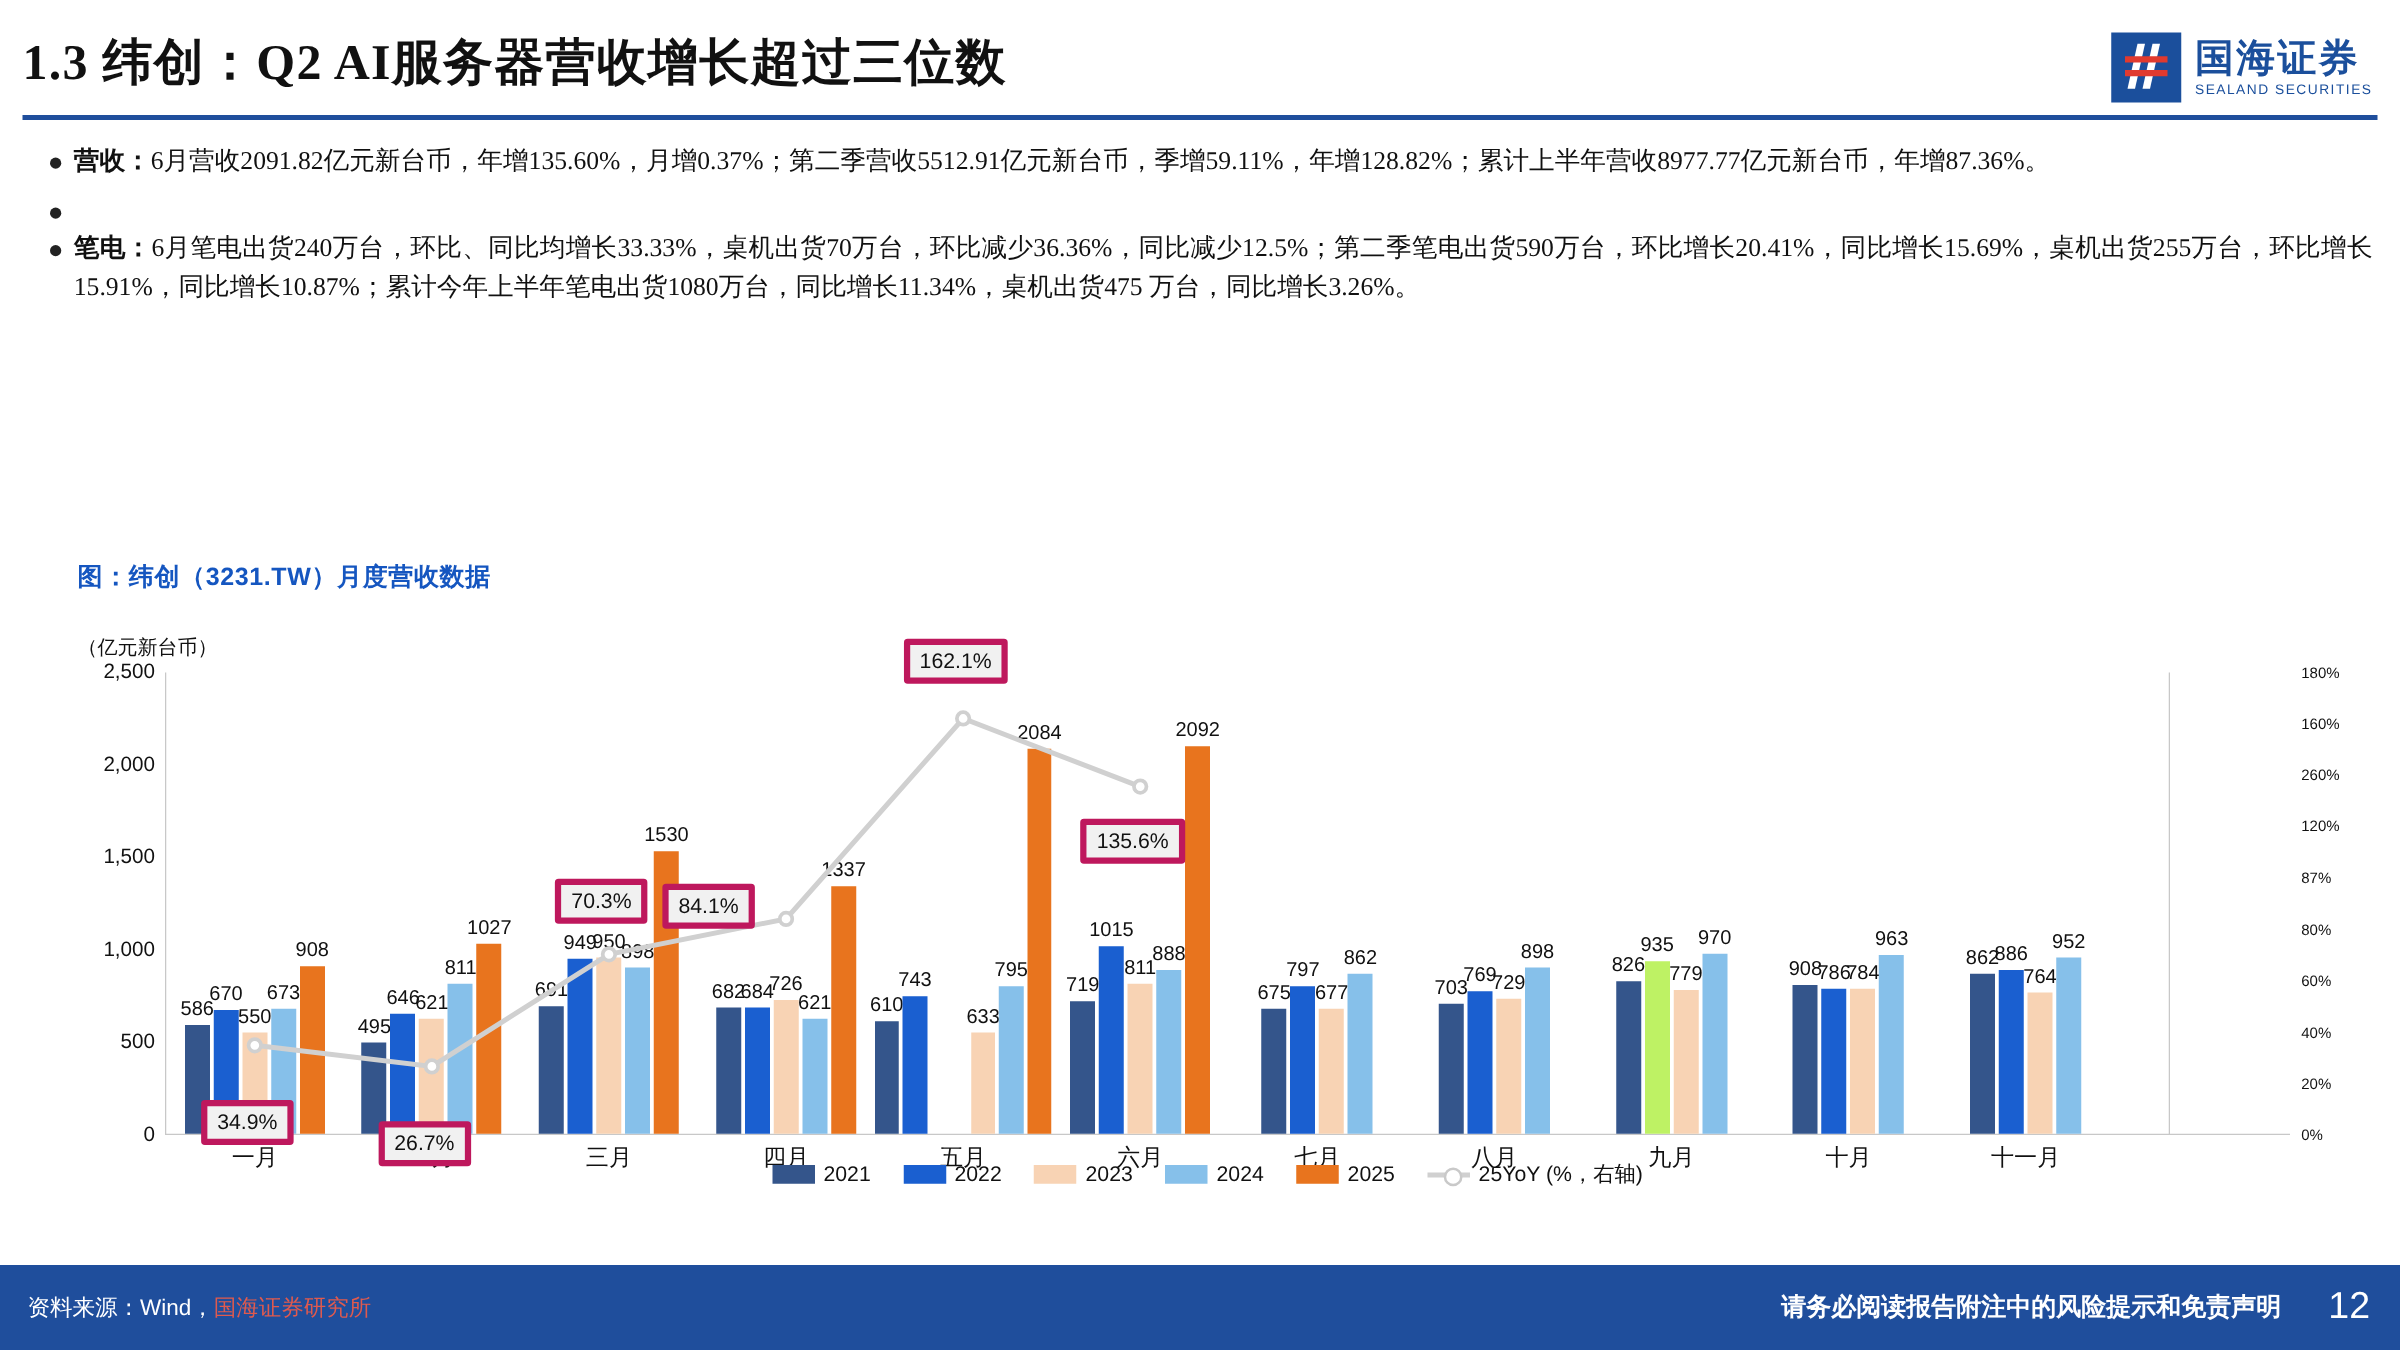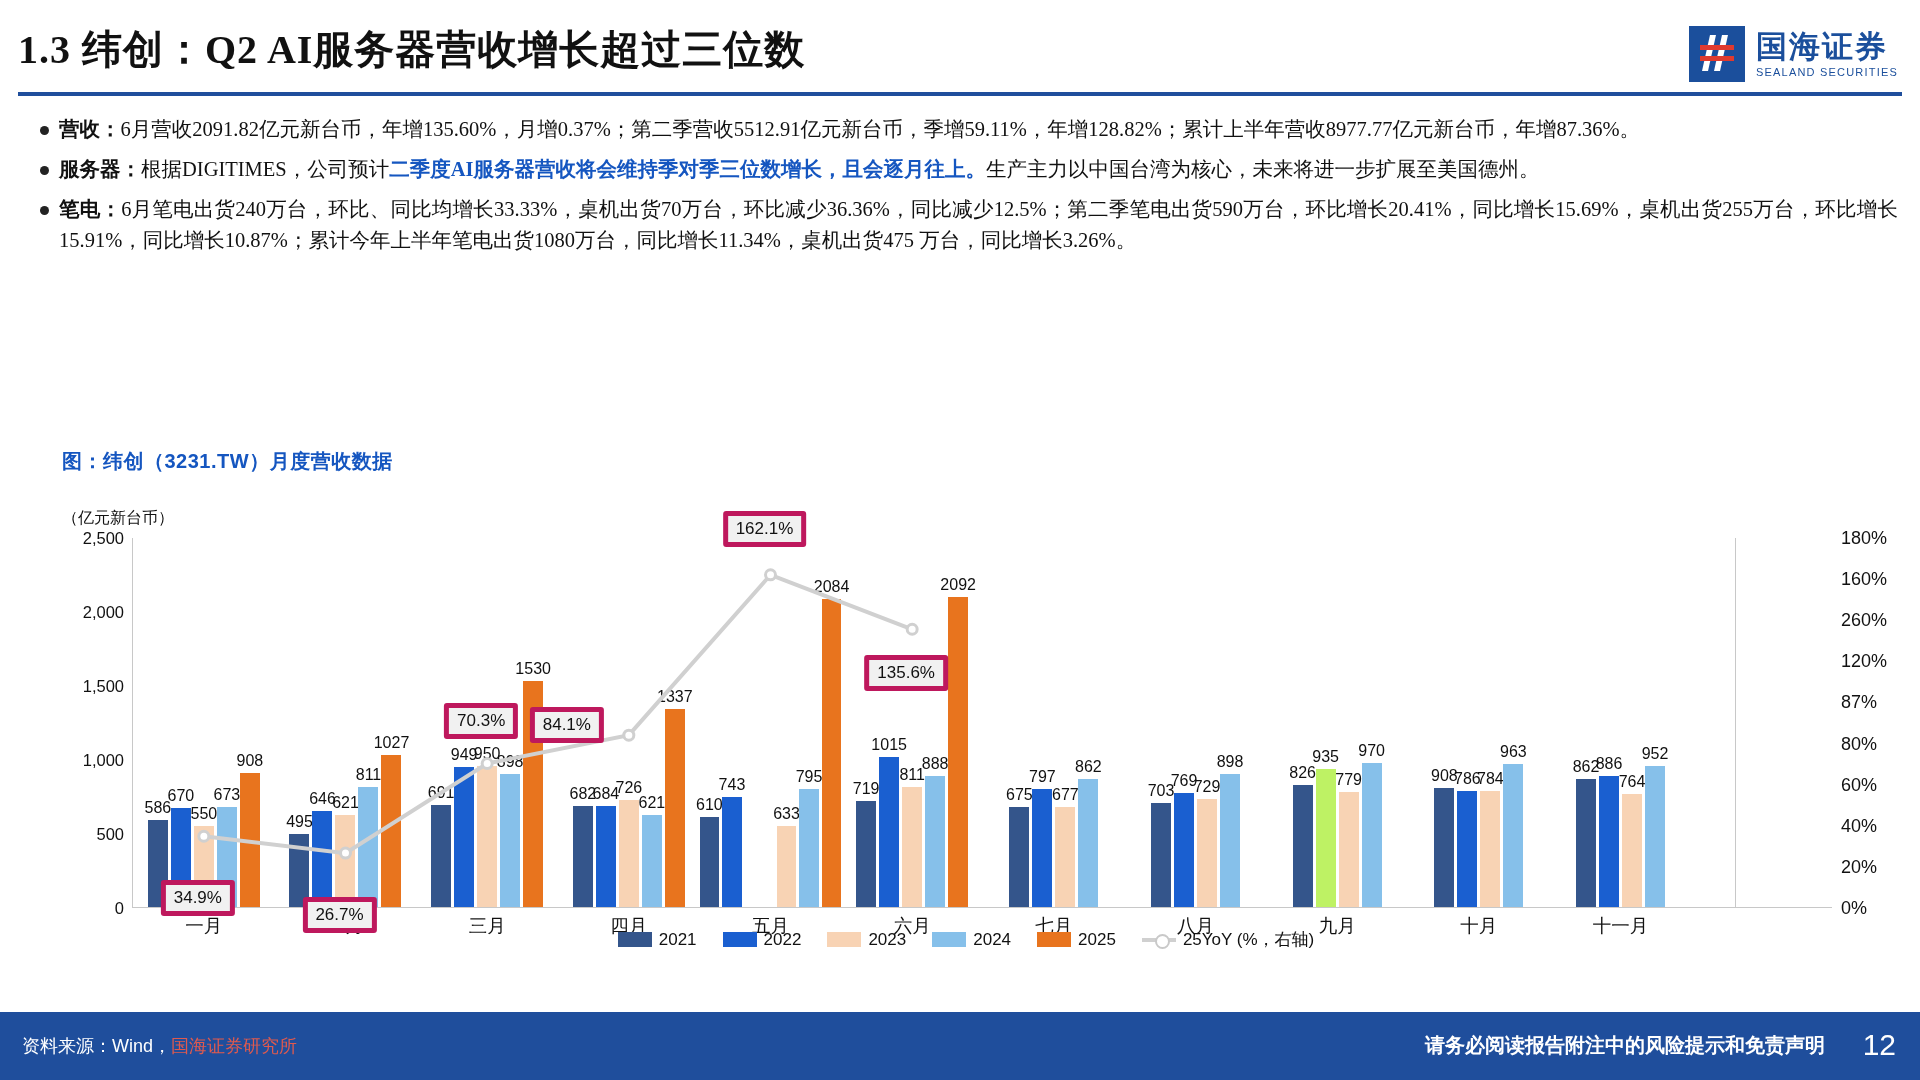--- a/index.html
+++ b/index.html
@@ -60,21 +60,21 @@
     position:absolute;left:96px;top:10px;width:1700px;height:370px;
     border-left:1px solid #c8c8c8;border-bottom:1px solid #c8c8c8;
     box-sizing:border-box;
   }
   .ytick{
     position:absolute;right:100%;transform:translateY(-50%);
     padding-right:9px;font-size:16.5px;color:#111;white-space:nowrap;
   }
   .ytick-r{
     position:absolute;left:100%;transform:translateY(-50%);
-    padding-left:9px;font-size:18px;color:#111;white-space:nowrap;
+    padding-left:9px;font-size:12px;color:#111;white-space:nowrap;
   }
   #axis-right{
     position:absolute;left:1699px;top:10px;width:1px;height:370px;background:#c8c8c8;
   }
   .grp{position:absolute;bottom:0;height:370px;}
   .bars{position:absolute;bottom:0;left:0;width:100%;height:100%;display:flex;align-items:flex-end;justify-content:center;gap:3px;}
   .bar{position:relative;width:20px;}
   .bar .vlab{
     position:absolute;bottom:100%;left:50%;transform:translateX(-50%);
     font-size:16px;color:#111;margin-bottom:3px;white-space:nowrap;
@@ -137,23 +137,20 @@
 
   <div class="bullet">
     <span class="dot"></span>
     <div class="btext">
       <span class="lbl">营收：</span><span>6月营收2091.82亿元新台币，年增135.60%，月增0.37%；第二季营收5512.91亿元新台币，季增59.11%，年增128.82%；累计上半年营收8977.77亿元新台币，年增87.36%。</span>
     </div>
   </div>
 
   <div class="bullet">
     <span class="dot"></span>
-    <div class="btext">
-      <span class="lbl">服务器：</span><span>根据DIGITIMES，公司预计</span><span class="hl">二季度AI服务器营收将会维持季对季三位数增长，且会逐月往上。</span><span>生产主力以中国台湾为核心，未来将进一步扩展至美国德州。</span>
-    </div>
   </div>
 
   <div class="bullet">
     <span class="dot"></span>
     <div class="btext">
       <span class="lbl">笔电：</span><span>6月笔电出货240万台，环比、同比均增长33.33%，桌机出货70万台，环比减少36.36%，同比减少12.5%；第二季笔电出货590万台，环比增长20.41%，同比增长15.69%，桌机出货255万台，环比增长15.91%，同比增长10.87%；累计今年上半年笔电出货1080万台，同比增长11.34%，桌机出货475 万台，同比增长3.26%。</span>
     </div>
   </div>
 
 </div>

